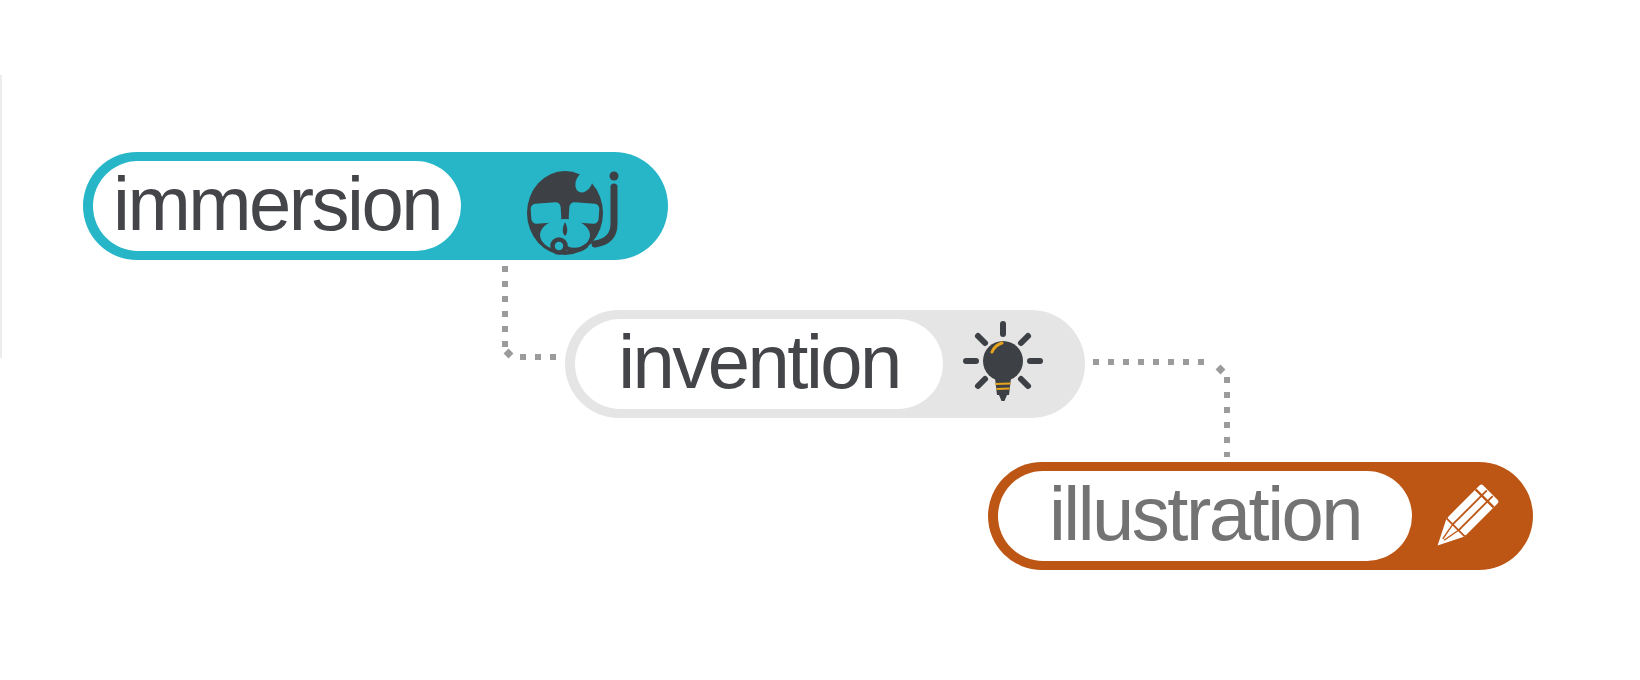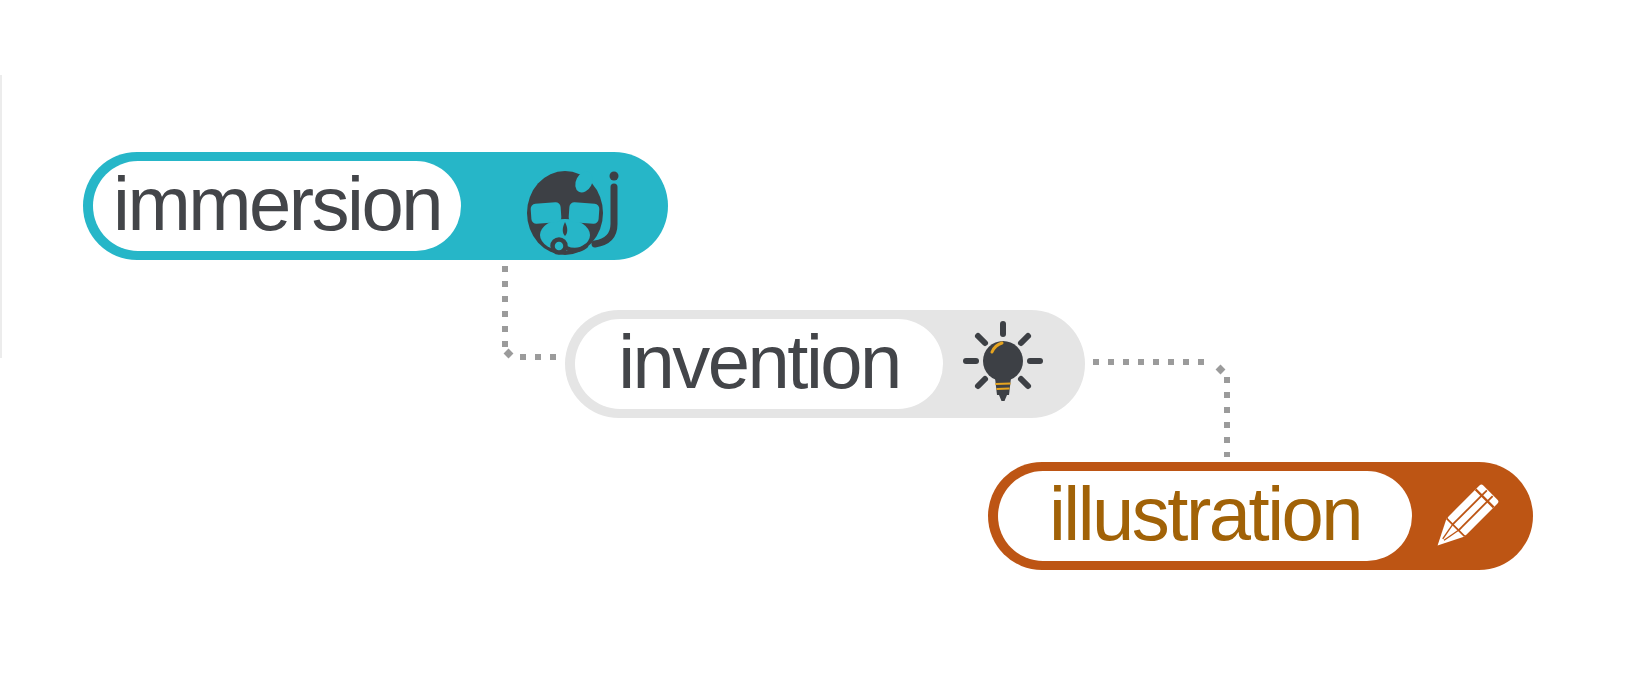--- a/index.html
+++ b/index.html
@@ -52,21 +52,21 @@
   .inner-1 { left: 10px; width: 368px; }
   .icon-1 { left: 438px; top: 12px; width: 106px; height: 95px; }
 
   .pill-2 { left: 565px; top: 310px; width: 520px; height: 108px; background: #e5e5e5; }
   .inner-2 { left: 10px; width: 368px; }
   .icon-2 { left: 394px; top: 11px; width: 88px; height: 88px; }
 
   .pill-3 { left: 988px; top: 462px; width: 545px; height: 108px; background: #bd5514; }
   .inner-3 { left: 10px; width: 414px; }
   .icon-3 { left: 435px; top: 16px; width: 82px; height: 82px; }
-  .label-3 { color: #a16207; }
+  .label-3 { color: #737373; }
 
   
   .dots { position: absolute; }
   .dots.h {
     height: 6px;
     background-image: repeating-linear-gradient(to right, #9b9b9b 0 6px, transparent 6px 15px);
   }
   .dots.v {
     width: 6px;
     background-image: repeating-linear-gradient(to bottom, #9b9b9b 0 6px, transparent 6px 15px);

